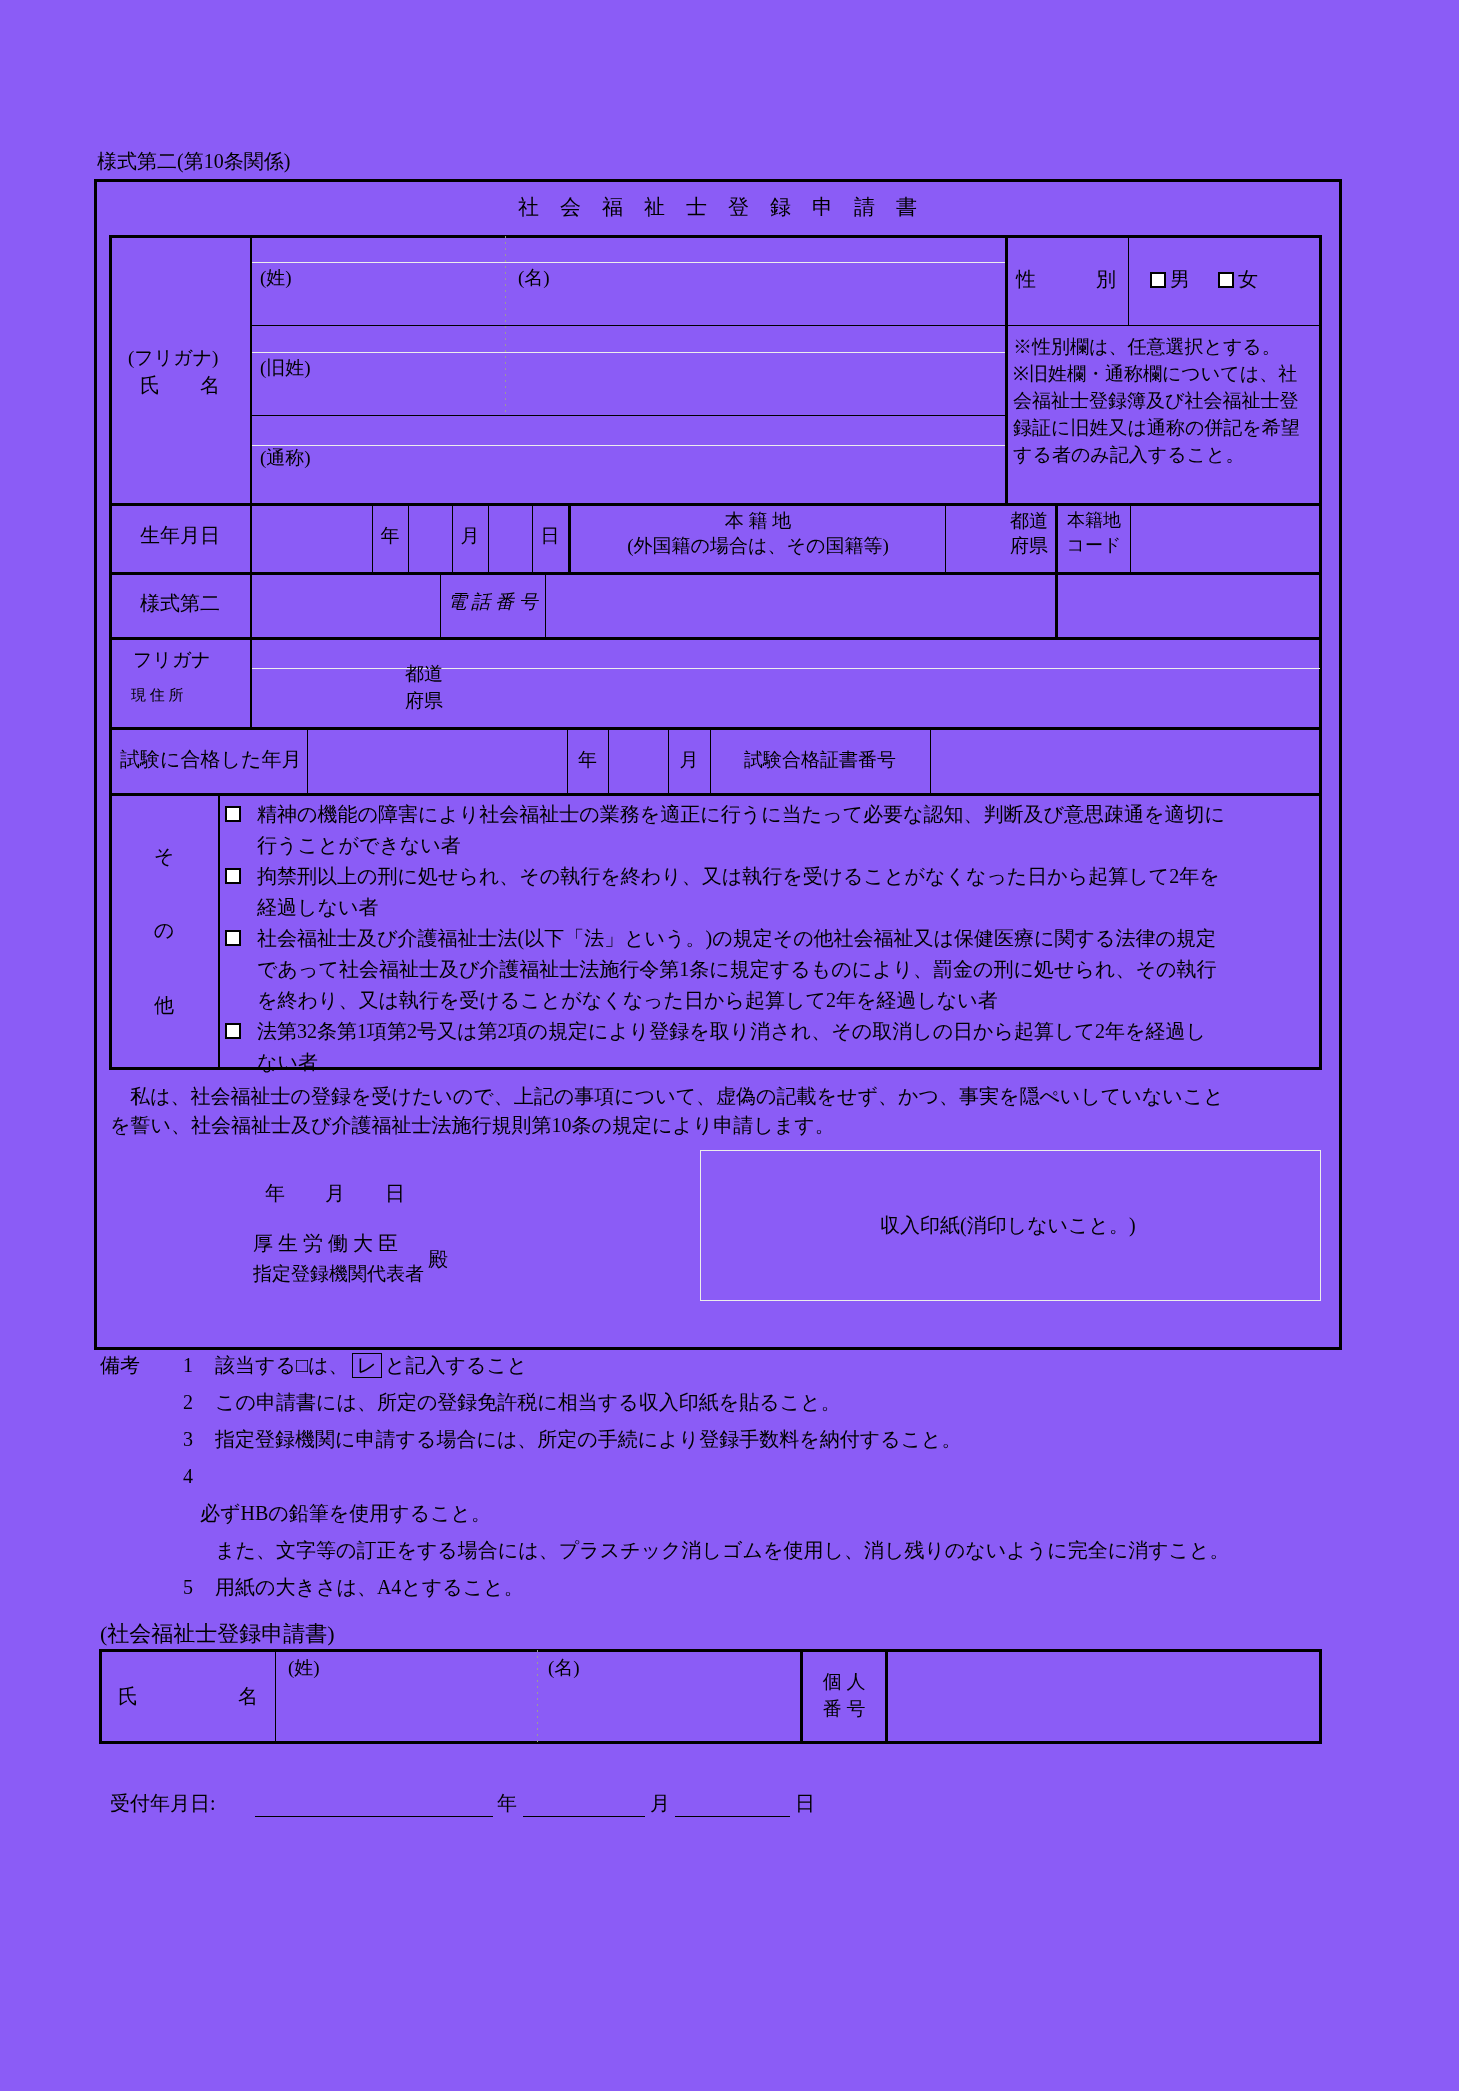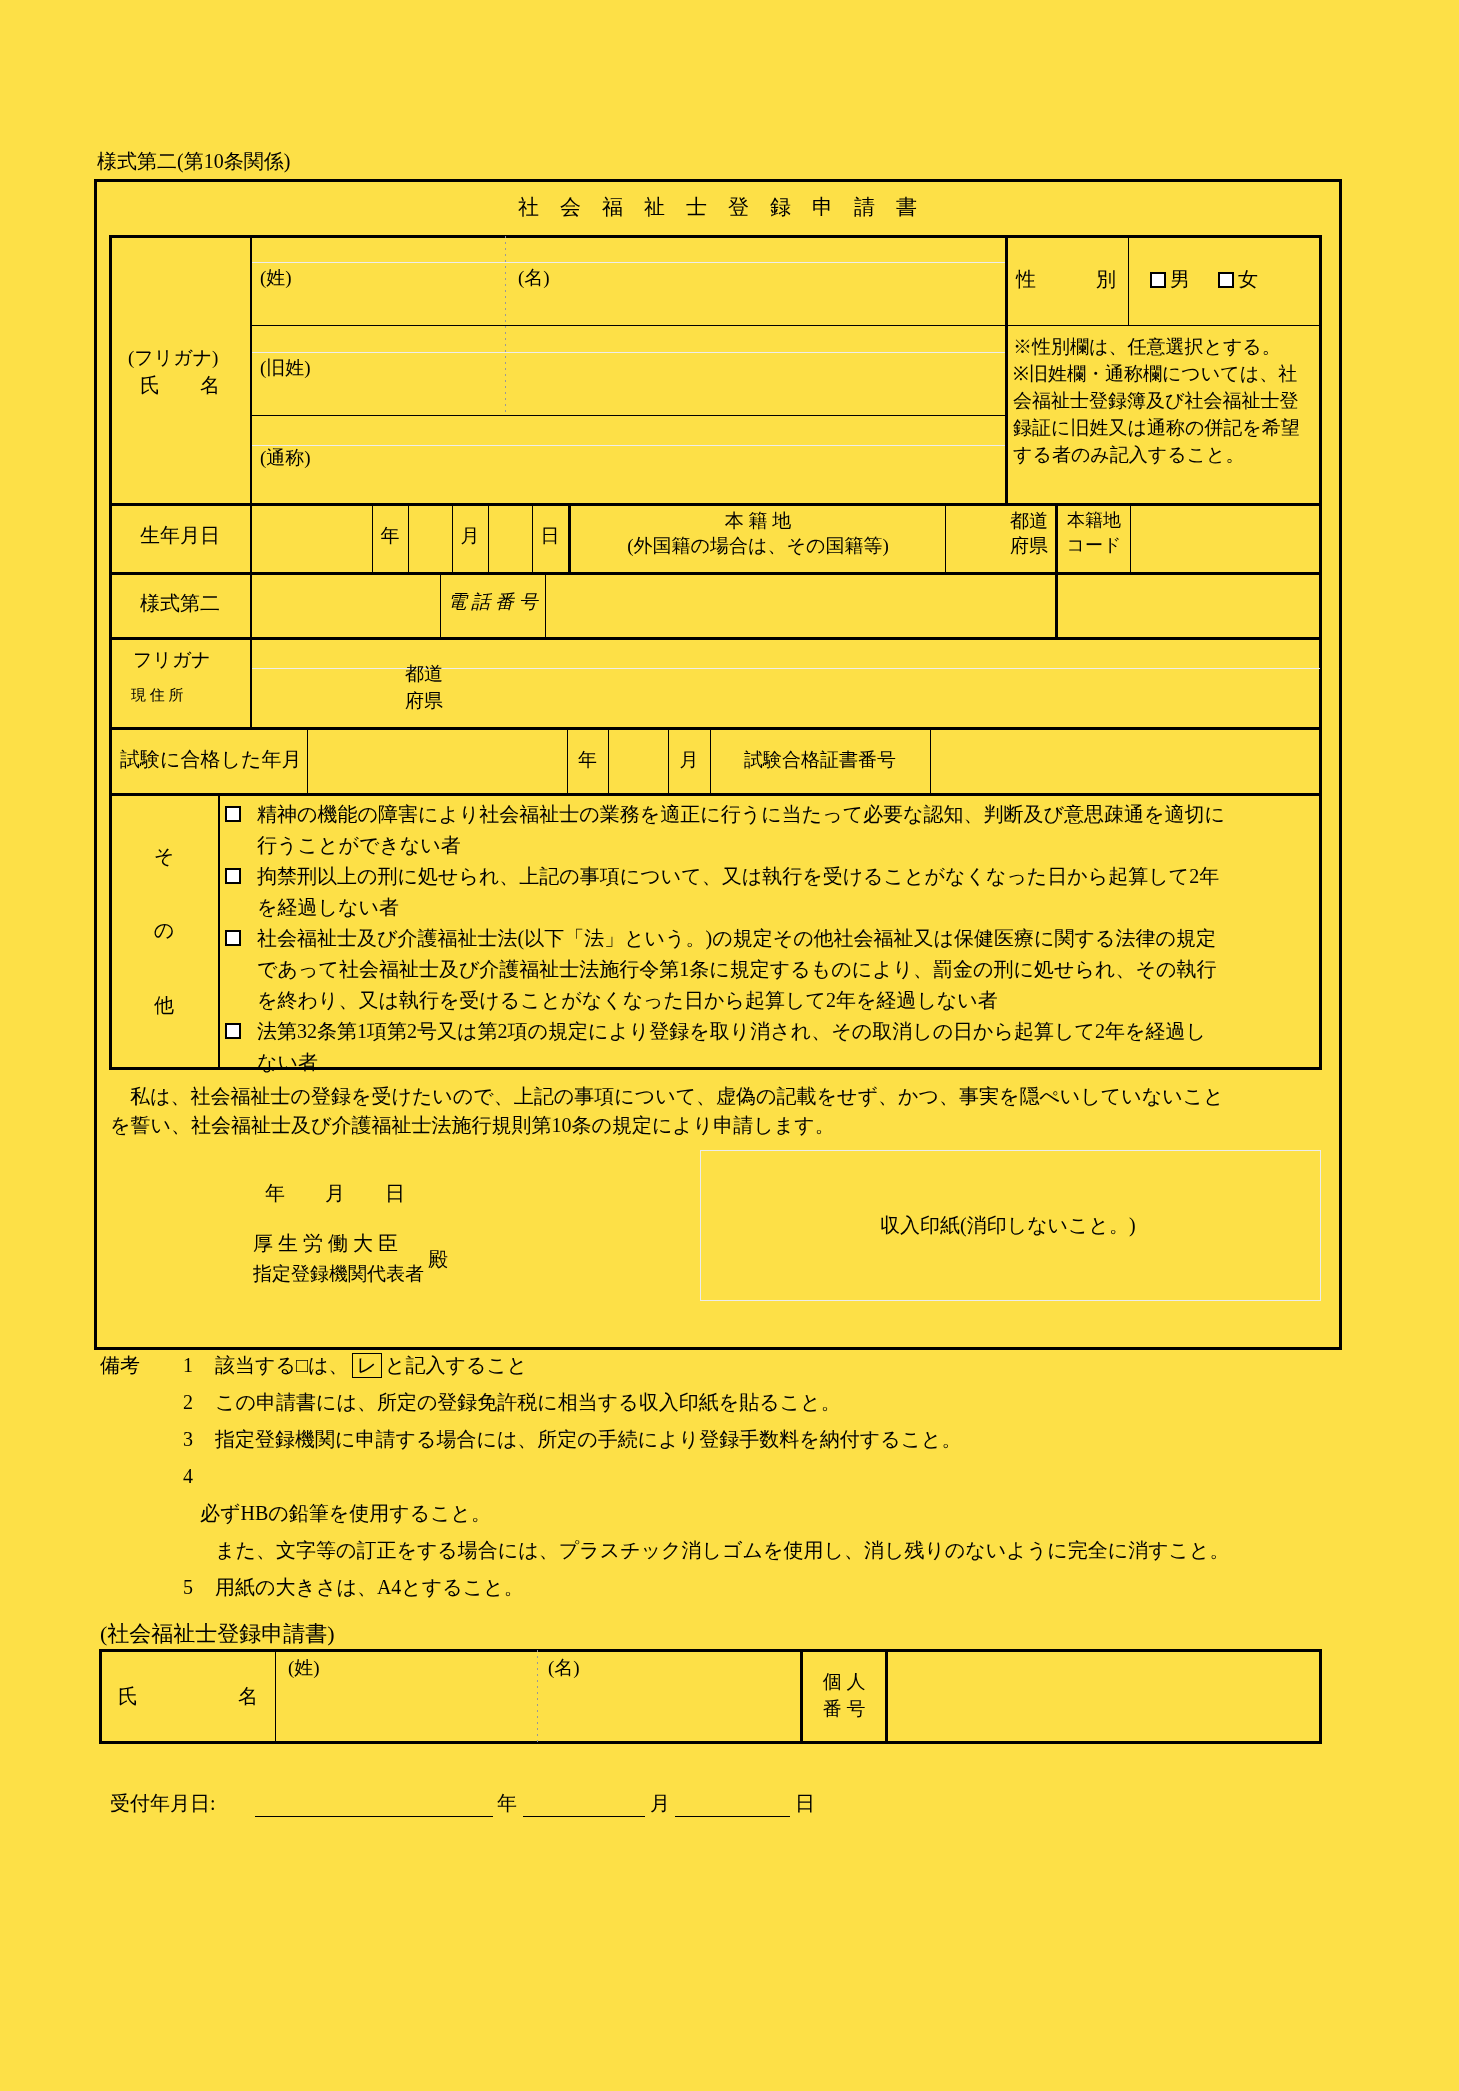--- a/index.html
+++ b/index.html
@@ -1,16 +1,16 @@
 <!DOCTYPE html>
 <html><head>
 <meta charset="utf-8">
 <style>
   html,body{margin:0;padding:0;background:#fff;}
-  .page{position:relative;width:1459px;height:2091px;background:#fde047;
+  .page{position:relative;width:1459px;height:2091px;background:#8b5cf6;
         font-family:"Liberation Serif","DejaVu Serif",serif;color:#000;overflow:hidden;}
   .t{position:absolute;white-space:pre-wrap;line-height:1.3;}
   .nw{white-space:pre;}
   .c{text-align:center;}
   .r{text-align:right;}
   svg.grid{position:absolute;left:0;top:0;}
   .cb{display:inline-block;width:16px;height:16px;border:2px solid #000;vertical-align:-2px;box-sizing:border-box;background:#fff;}
   .sexopt{position:absolute;display:flex;gap:28px;font-size:20px;}
   .sexopt .opt{display:flex;align-items:center;gap:4px;}
   .oth-wrap{position:absolute;left:225px;top:799px;width:1092px;font-size:20px;}
@@ -152,21 +152,21 @@
     <span>の</span>
     <span>他</span>
   </div>
   <div class="oth-wrap">
     <div class="oth-item">
       <span class="cb"></span>
       <div class="oth-text">精神の機能の障害により社会福祉士の業務を適正に行うに当たって必要な認知、判断及び意思疎通を適切に行うことができない者</div>
     </div>
     <div class="oth-item">
       <span class="cb"></span>
-      <div class="oth-text">拘禁刑以上の刑に処せられ、上記の事項について、又は執行を受けることがなくなった日から起算して2年を経過しない者</div>
+      <div class="oth-text">拘禁刑以上の刑に処せられ、その執行を終わり、又は執行を受けることがなくなった日から起算して2年を経過しない者</div>
     </div>
     <div class="oth-item">
       <span class="cb"></span>
       <div class="oth-text">社会福祉士及び介護福祉士法(以下「法」という。)の規定その他社会福祉又は保健医療に関する法律の規定であって社会福祉士及び介護福祉士法施行令第1条に規定するものにより、罰金の刑に処せられ、その執行を終わり、又は執行を受けることがなくなった日から起算して2年を経過しない者</div>
     </div>
     <div class="oth-item">
       <span class="cb"></span>
       <div class="oth-text">法第32条第1項第2号又は第2項の規定により登録を取り消され、その取消しの日から起算して2年を経過しない者</div>
     </div>
   </div>

